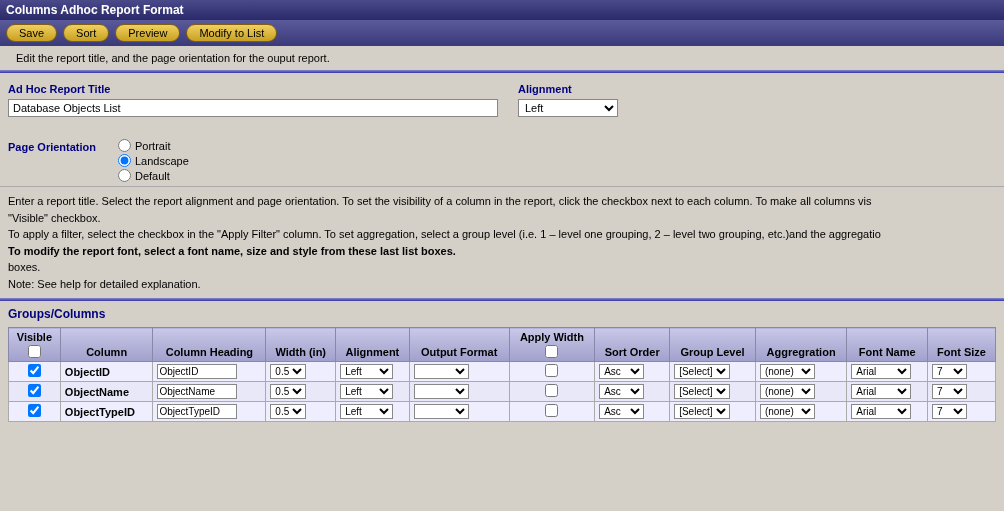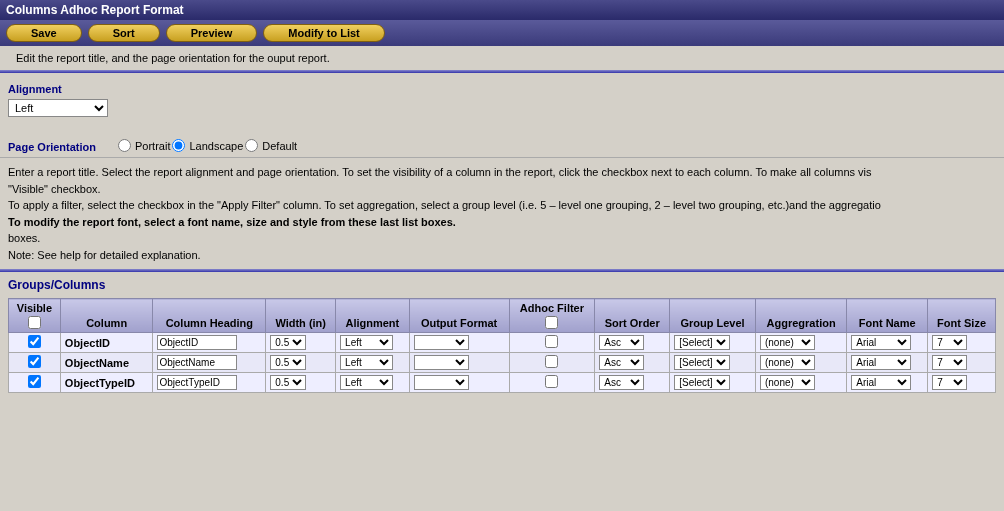--- a/index.html
+++ b/index.html
@@ -18,23 +18,23 @@
       padding: 4px 6px;
       display: flex;
       gap: 6px;
       align-items: center;
     }
 
     .toolbar-btn {
       background: linear-gradient(to bottom, #f0d060, #c8a020);
       border: 1px solid #806010;
       border-radius: 10px;
-      padding: 2px 24px;
-      font-size: 11px;
-      font-weight: bold;
+      padding: 2px 12px;
+      font-size: 11px;
+      font-weight: normal;
       color: #000;
       cursor: pointer;
     }
 
     .subtitle {
       background: #d4d0c8;
       padding: 6px 16px;
       font-size: 11px;
       color: #000;
     }
@@ -93,21 +93,21 @@
     .orientation-label {
       color: #000080;
       font-weight: bold;
       font-size: 11px;
       padding-top: 2px;
       min-width: 100px;
     }
 
     .radio-group {
       display: flex;
-      flex-direction: row;
+      flex-direction: column;
       gap: 2px;
     }
 
     .radio-item {
       display: flex;
       align-items: center;
       gap: 4px;
       font-size: 11px;
     }
 
@@ -197,20 +197,24 @@
 </div>
 
 <div class="subtitle">
   <span>Edit the report title, and the page orientation for the ouput report.</span>
 </div>
 
 <div class="blue-divider"></div>
 
 <div class="form-section">
   <div class="form-row">
+    <div class="field-group">
+      <label class="field-label">Ad Hoc Report Title</label>
+      <input type="text" class="text-input" value="Database Objects List" style="">
+    </div>
     <div class="field-group">
       <label class="field-label">Alignment</label>
       <select class="select-input" style="width:100px;">
         <option>Left</option>
         <option>Center</option>
         <option>Right</option>
       </select>
     </div>
   </div>
 </div>
@@ -226,21 +230,21 @@
     </label>
     <label class="radio-item">
       <input type="radio" name="orientation" value="default" style=""> Default
     </label>
   </div>
 </div>
 
 <div class="info-section">
   <div>Enter a report title. Select the report alignment and page orientation. To set the visibility of a column in the report, click the checkbox next to each column. To make all columns vis</div>
   <div>"Visible" checkbox.</div>
-  <div>To apply a filter, select the checkbox in the "Apply Filter" column. To set aggregation, select a group level (i.e. 5 – level one grouping, 2 – level two grouping, etc.)and the aggregatio</div>
+  <div>To apply a filter, select the checkbox in the "Apply Filter" column. To set aggregation, select a group level (i.e. 1 – level one grouping, 2 – level two grouping, etc.)and the aggregatio</div>
   <div><strong>To modify the report font, select a font name, size and style from these last list boxes.</strong></div>
   <div>boxes.</div>
   <div>Note: See help for detailed explanation.</div>
 </div>
 
 <div class="blue-divider"></div>
 
 <div class="groups-section">
   <div class="groups-title">Groups/Columns</div>
 
@@ -263,21 +267,21 @@
           <span>Width (in)</span>
         </th>
         <th>
           <span>Alignment</span>
         </th>
         <th>
           <span>Output Format</span>
         </th>
         <th>
           <div class="checkbox-header">
-            <span>Adhoc Filter</span>
+            <span>Apply Width</span>
             <input type="checkbox" style="">
           </div>
         </th>
         <th>
           <span>Sort Order</span>
         </th>
         <th>
           <span>Group Level</span>
         </th>
         <th>

